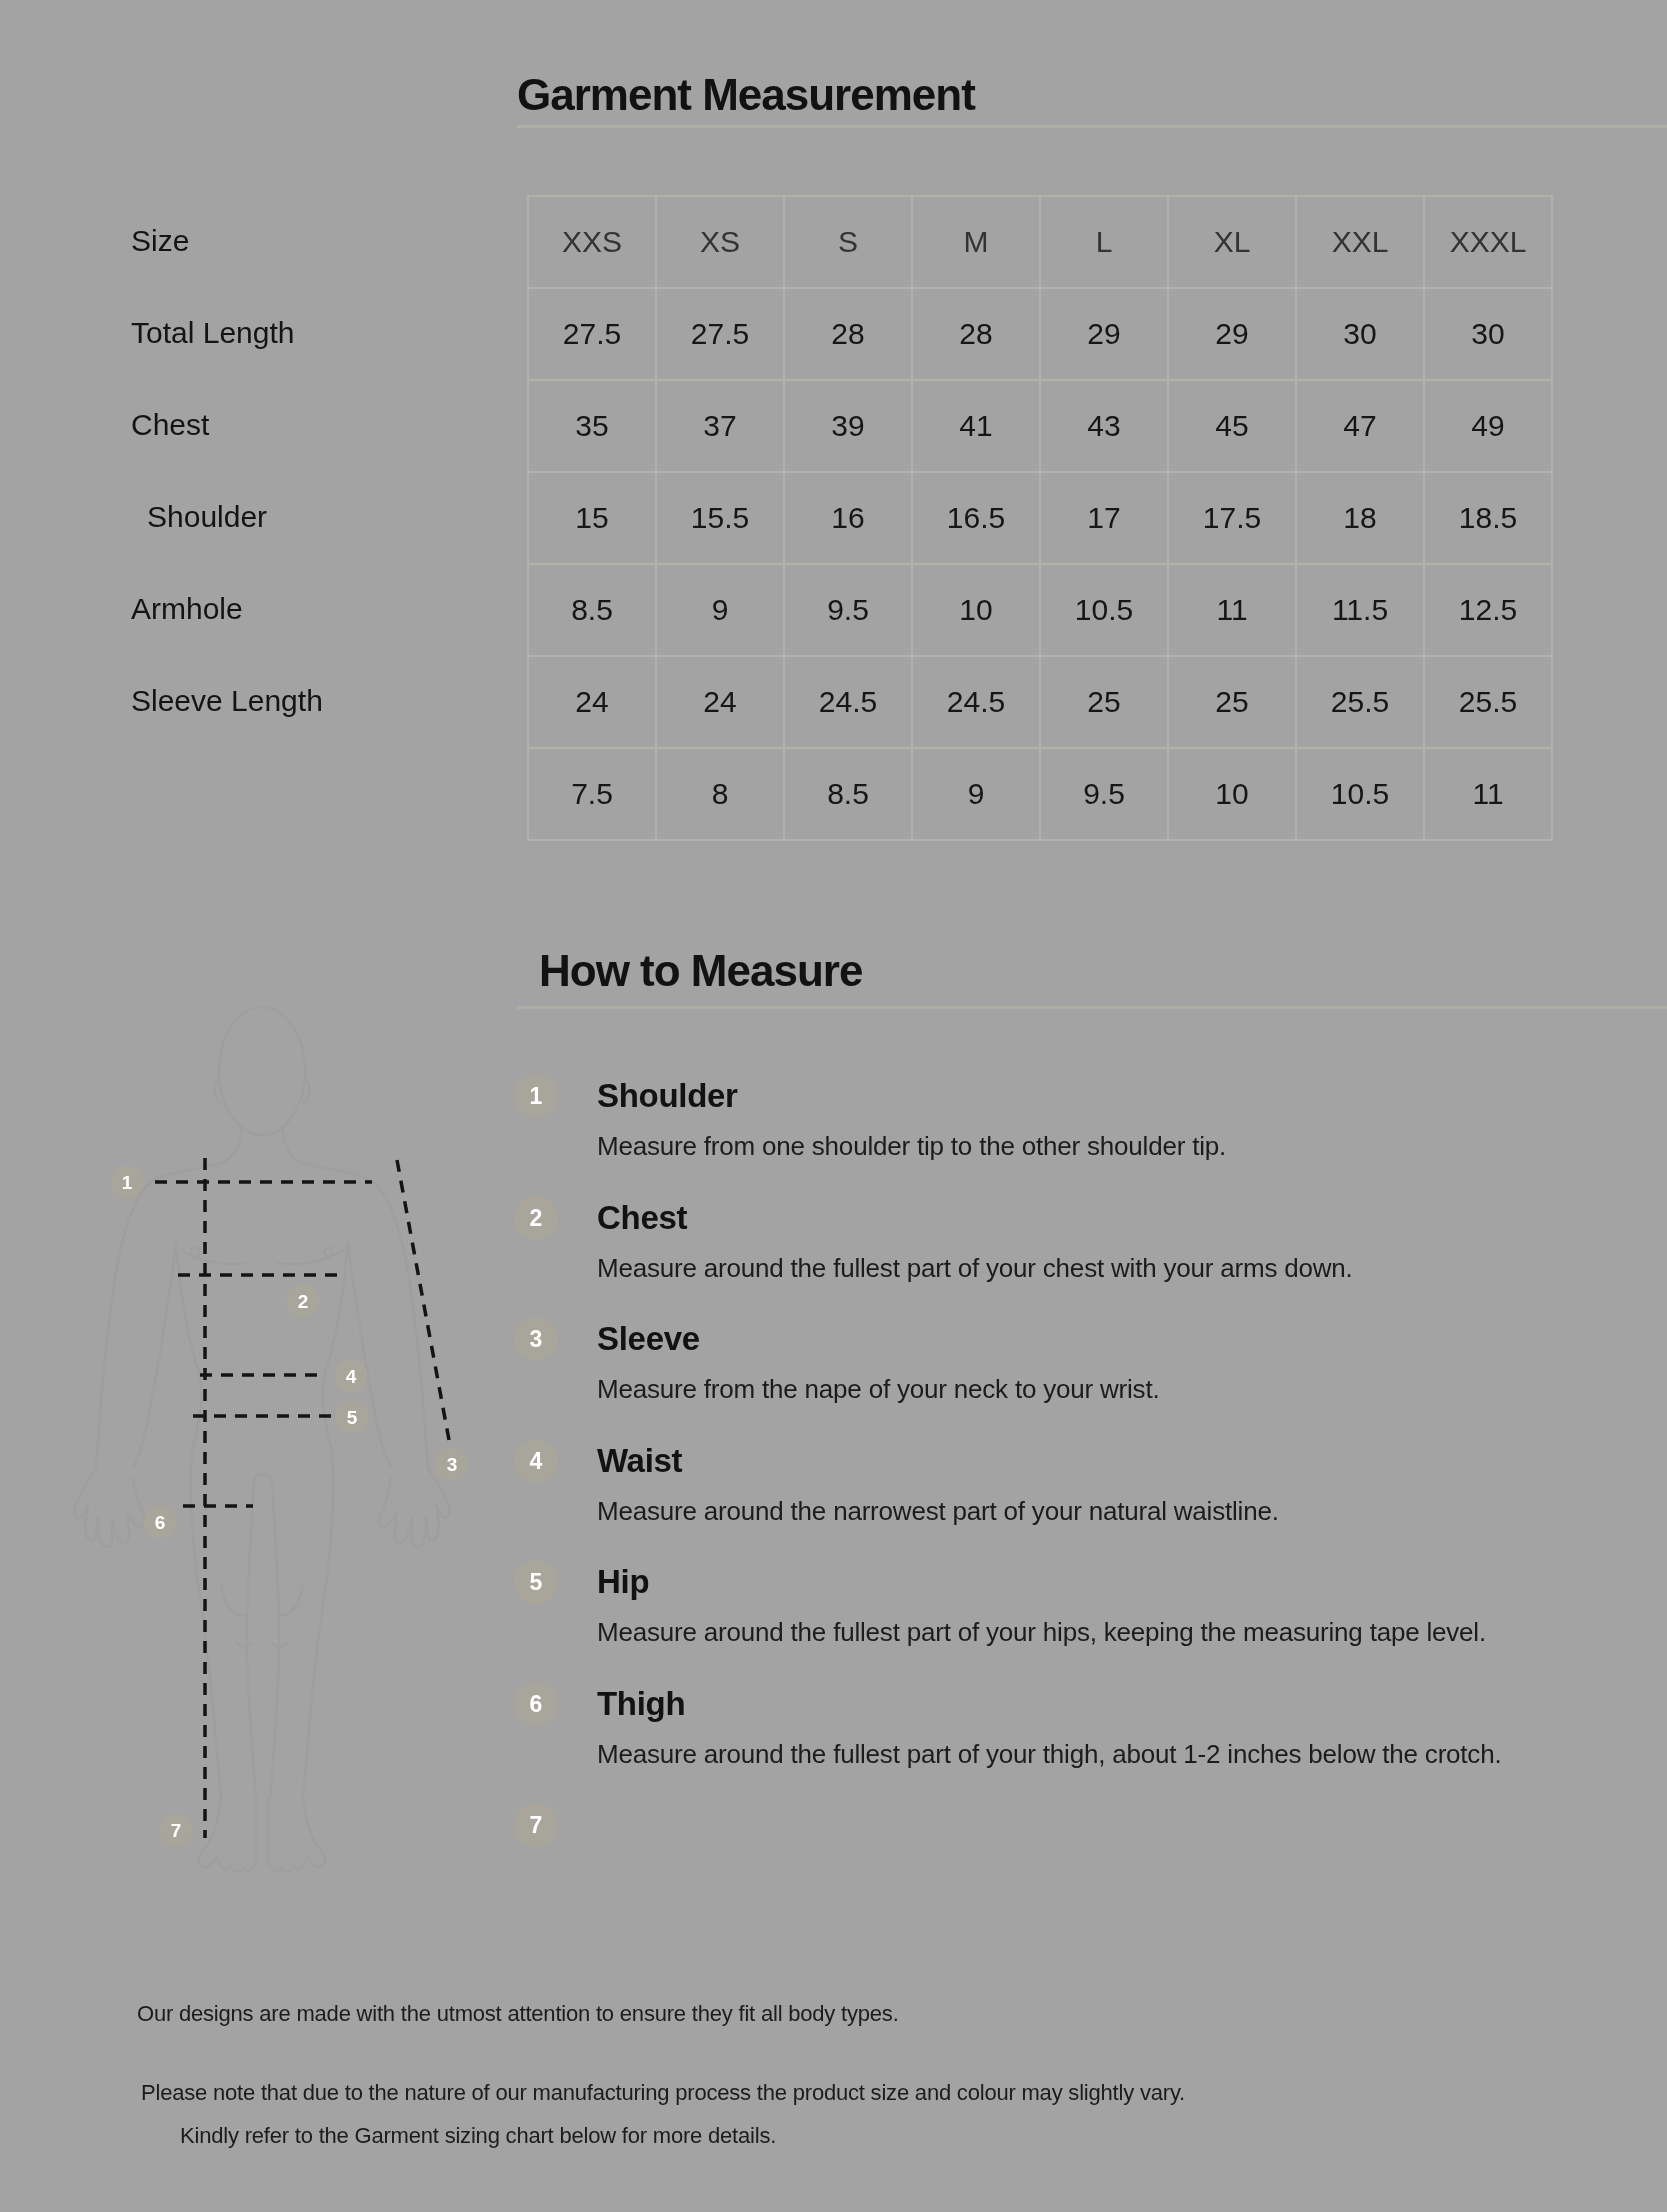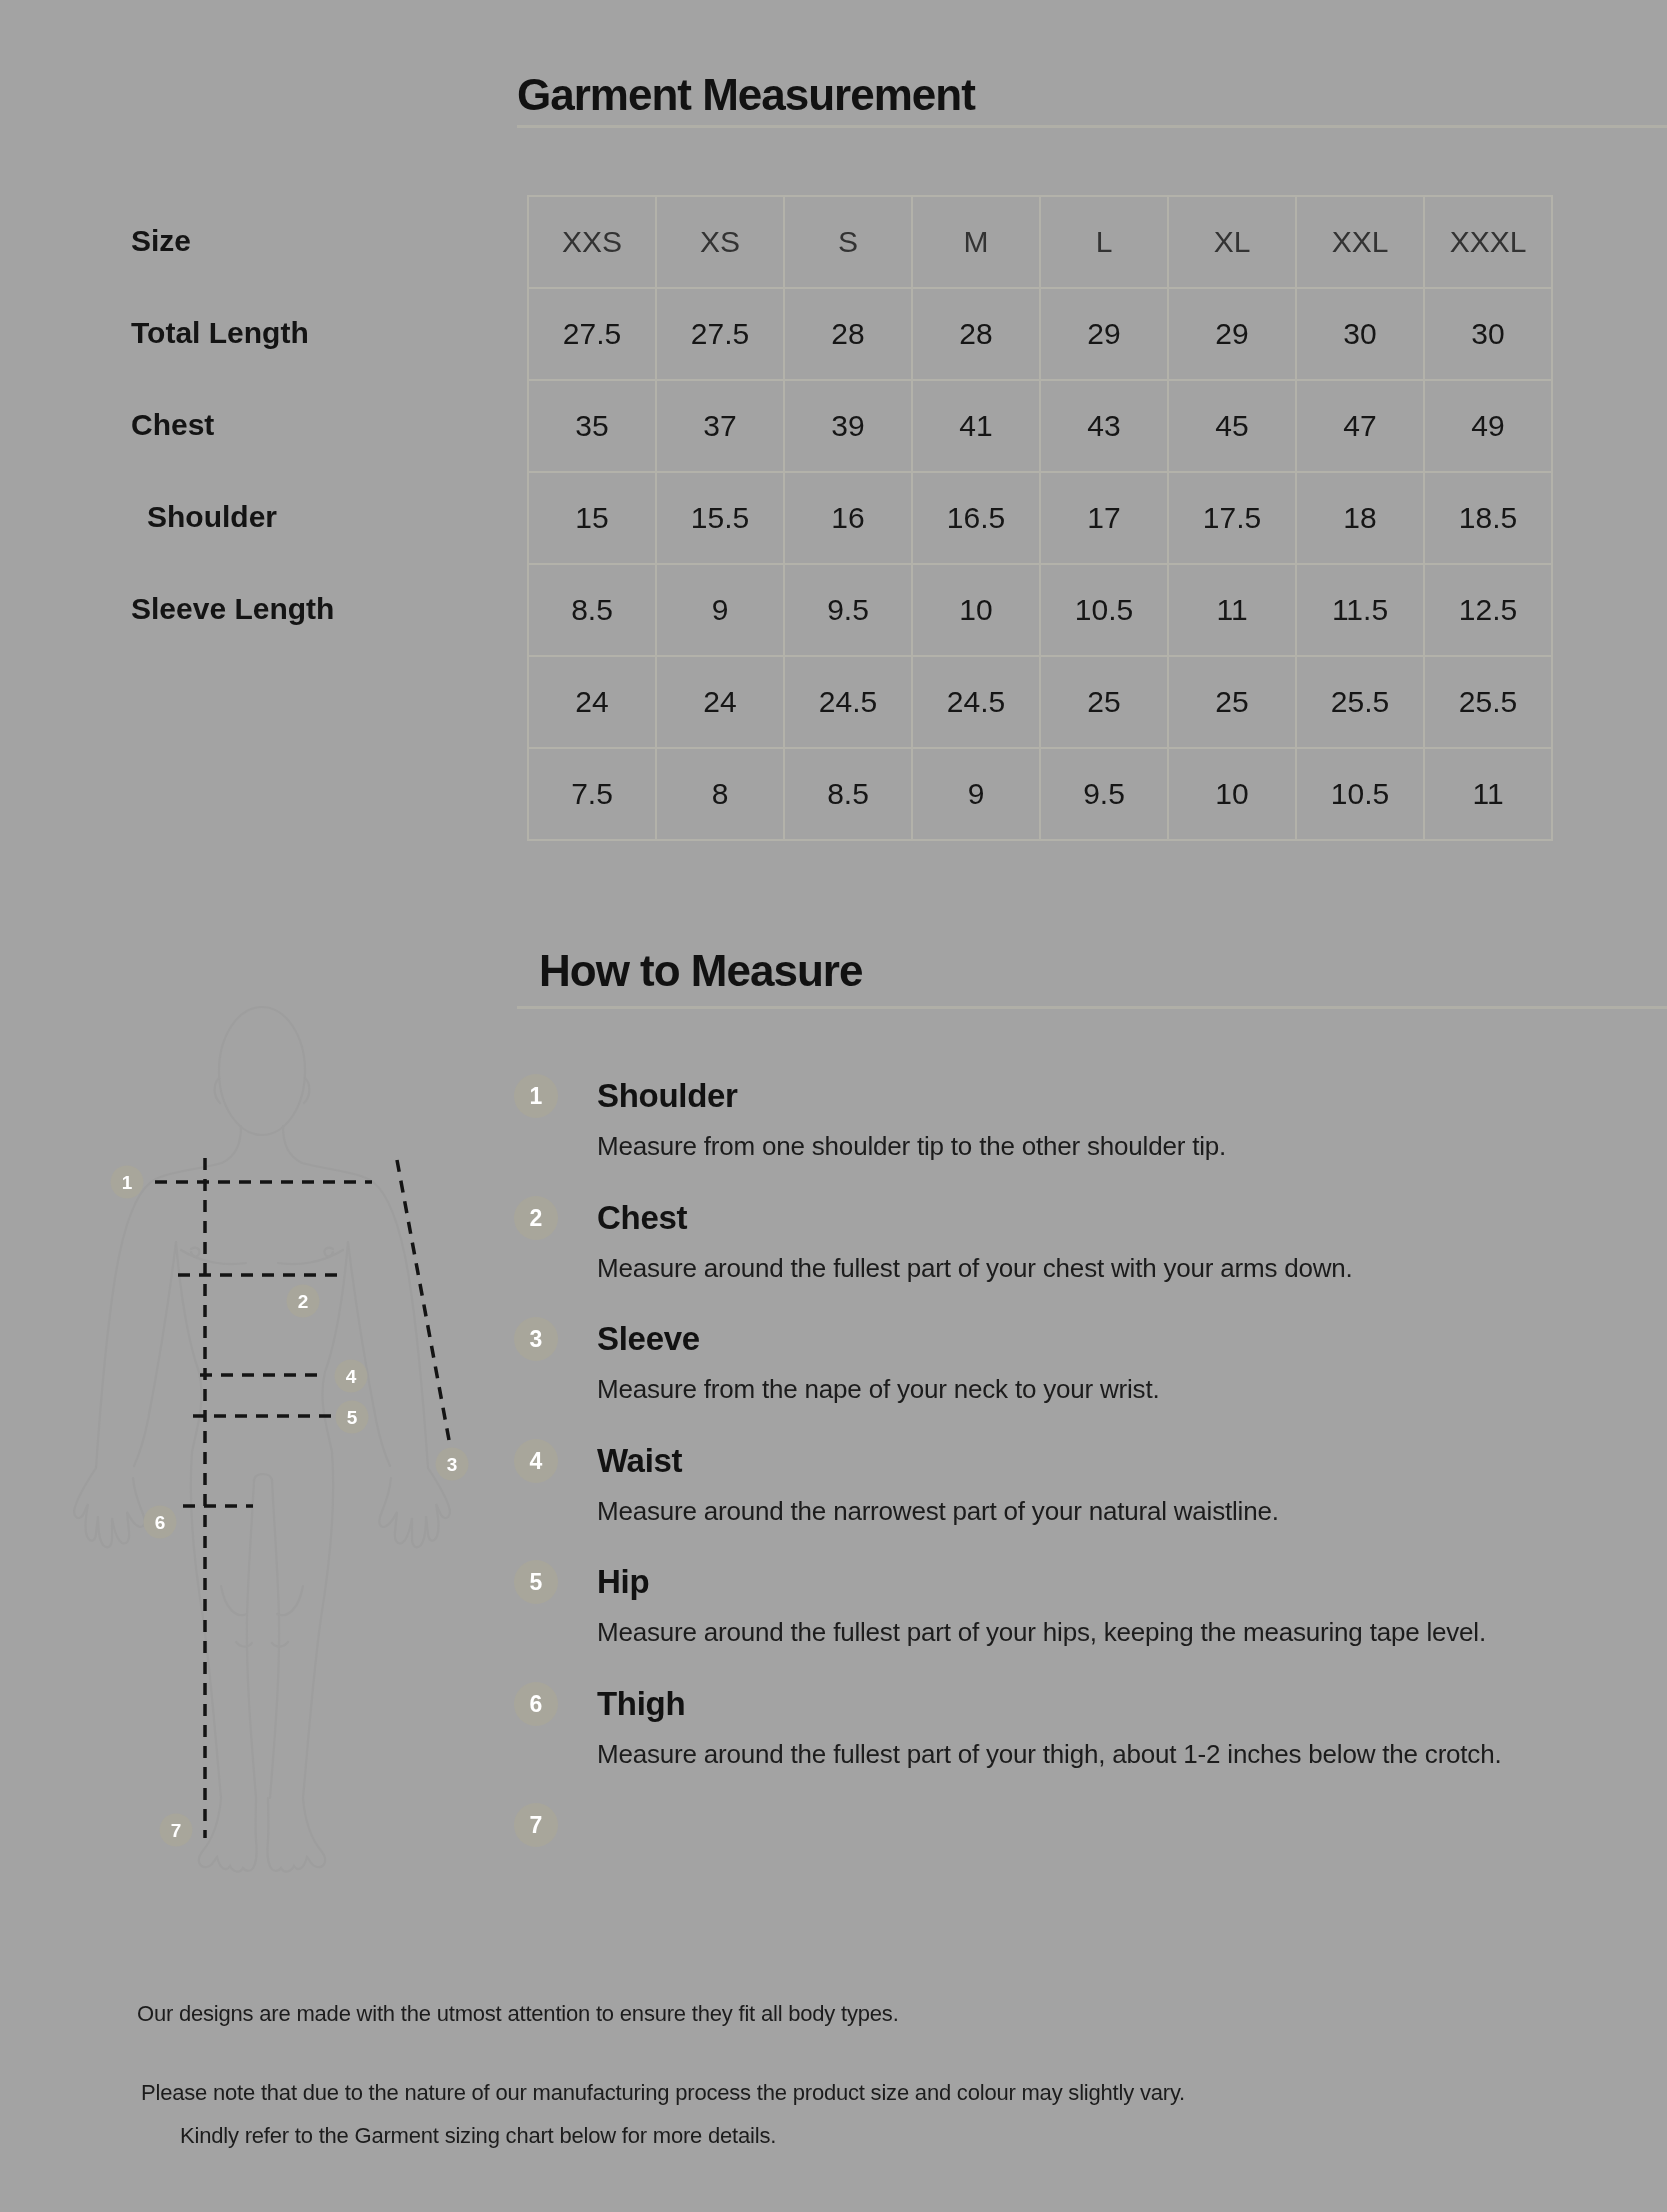--- a/index.html
+++ b/index.html
@@ -37,21 +37,21 @@
   #rule-garment { top: 125px; }
   #rule-howto   { top: 1006px; }
 
   
   .row-labels { position: absolute; left: 131px; top: 195px; }
   .row-label {
     height: 92px;
     display: flex;
     align-items: center;
     font-size: 30px;
-    font-weight: 700;
+    font-weight: 400;
     color: #141414;
     white-space: nowrap;
   }
   .row-label.indent { padding-left: 16px; }
 
   table.size-table {
     position: absolute;
     left: 527px;
     top: 195px;
     border-collapse: collapse;
@@ -134,20 +134,21 @@
 <div class="page">
 
   <div class="section-title" id="garment-title">Garment Measurement</div>
   <div class="section-rule" id="rule-garment"></div>
 
   <div class="row-labels">
     <div class="row-label">Size</div>
     <div class="row-label">Total Length</div>
     <div class="row-label">Chest</div>
     <div class="row-label indent">Shoulder</div>
+    <div class="row-label">Armhole</div>
     <div class="row-label">Sleeve Length</div>
   </div>
 
   <table class="size-table">
     <tbody>
       <tr class="head">
         <td>XXS</td>
         <td>XS</td>
         <td>S</td>
         <td>M</td>

